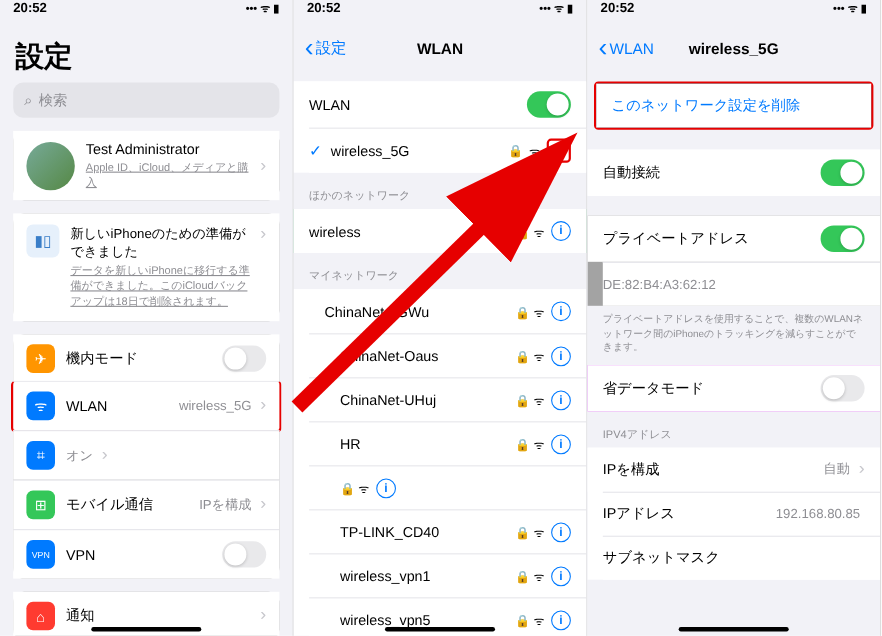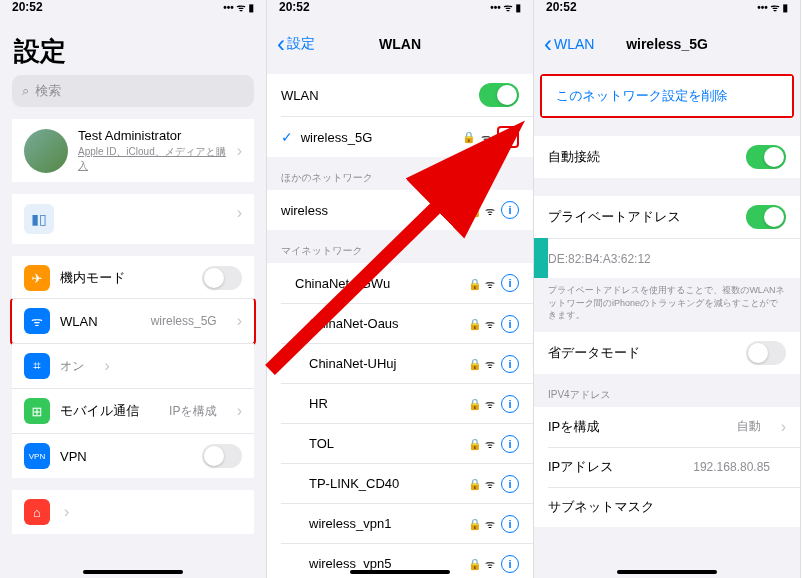--- a/index.html
+++ b/index.html
@@ -11,21 +11,21 @@
 .nav { height: 40px; display: flex; align-items: center; padding: 0 10px; position: relative; }
 .back { color: #007aff; font-size: 14px; display: flex; align-items: center; cursor: pointer; }
 .back::before { content: "‹"; font-size: 24px; margin-right: 2px; line-height: 0.5; }
 .nav-title { position: absolute; left: 50%; transform: translateX(-50%); font-weight: 600; font-size: 14px; }
 .big-title { font-size: 26px; font-weight: 700; padding: 10px 14px 6px; }
 .search { margin: 0 12px 12px; background: #e4e4e9; border-radius: 9px; padding: 7px 10px; font-size: 13px; color: #8e8e93; display: flex; align-items: center; gap: 6px; }
 .card { background: #a3a3a3; margin: 0 12px 12px; border-radius: 10px; }
 .row { display: flex; align-items: center; padding: 9px 12px; min-height: 40px; font-size: 13px; background: #fff; position: relative; }
 .row + .row { border-top: 0.5px solid #e5e5ea; }
 .row-label { flex: 1; }
-.row-value { color: #8e8e93; font-size: 12px; margin-right: 16px; }
+.row-value { color: #8e8e93; font-size: 12px; margin-right: 4px; }
 .chev { color: #c7c7cc; font-size: 16px; margin-left: 4px; }
 .icon-sq { width: 26px; height: 26px; border-radius: 6px; display: flex; align-items: center; justify-content: center; margin-right: 10px; flex-shrink: 0; color: #fff; font-size: 13px; }
 .avatar { width: 44px; height: 44px; border-radius: 50%; background: linear-gradient(135deg,#7a9,#584); margin-right: 10px; flex-shrink: 0; }
 .sub { font-size: 10px; color: #8e8e93; margin-top: 2px; text-decoration: underline; }
 .section-header { font-size: 10px; color: #8e8e93; padding: 14px 14px 5px; }
 .toggle { width: 40px; height: 24px; border-radius: 12px; position: relative; }
 .toggle.on { background: #34c759; }
 .toggle.off { background: #e9e9eb; }
 .toggle::after { content: ""; position: absolute; width: 20px; height: 20px; background: #fff; border-radius: 50%; top: 2px; box-shadow: 0 1px 3px rgba(0,0,0,0.2); }
 .toggle.on::after { right: 2px; }
@@ -62,20 +62,22 @@
         <div style="font-weight:500">Test Administrator</div>
         <div class="sub">Apple ID、iCloud、メディアと購入</div>
       </div>
       <span class="chev">›</span>
     </div>
   </div>
   <div class="card">
     <div class="row" style="align-items:flex-start;padding:10px 12px">
       <div class="promo-icon">▮▯</div>
       <div class="row-label">
+        <div style="font-size:12px">新しいiPhoneのための準備ができました</div>
+        <div class="sub" style="line-height:1.4">データを新しいiPhoneに移行する準備ができました。このiCloudバックアップは18日で削除されます。</div>
       </div>
       <span class="chev">›</span>
     </div>
   </div>
   <div class="card">
     <div class="row">
       <div class="icon-sq" style="background:#ff9500">✈</div>
       <span class="row-label">機内モード</span>
       <div class="toggle off"></div>
     </div>
@@ -98,20 +100,21 @@
     </div>
     <div class="row">
       <div class="icon-sq" style="background:#007aff;font-size:8px">VPN</div>
       <span class="row-label">VPN</span>
       <div class="toggle off"></div>
     </div>
   </div>
   <div class="card">
     <div class="row">
       <div class="icon-sq" style="background:#ff3b30">⌂</div>
+      <span class="row-label">通知</span>
       <span class="chev">›</span>
     </div>
 
   </div>
   <div class="home-ind"></div>
 </div>
 
 <div class="phone" style="background:#f2f2f7">
   <div class="status-bar">
     <span>20:52</span>
@@ -160,21 +163,20 @@
         <span class="row-label">ChinaNet-UHuj</span>
         <span class="wifi-icons">🔒 ᯤ</span>
         <span class="info-icon">i</span>
       </div>
       <div class="row indent-row">
         <span class="row-label">HR</span>
         <span class="wifi-icons">🔒 ᯤ</span>
         <span class="info-icon">i</span>
       </div>
       <div class="row indent-row">
-        <span class="row-label">TOL</span>
         <span class="wifi-icons">🔒 ᯤ</span>
         <span class="info-icon">i</span>
       </div>
       <div class="row indent-row">
         <span class="row-label">TP-LINK_CD40</span>
         <span class="wifi-icons">🔒 ᯤ</span>
         <span class="info-icon">i</span>
       </div>
       <div class="row indent-row">
         <span class="row-label">wireless_vpn1</span>
@@ -203,21 +205,21 @@
     <div class="row">
       <span style="color:#007aff">このネットワーク設定を削除</span>
     </div>
   </div>
   <div class="list-full" style="background:#fff;margin-top:18px">
     <div class="row">
       <span class="row-label">自動接続</span>
       <div class="toggle on"></div>
     </div>
   </div>
-  <div class="list-full" style="background:#14b8a6;margin-top:18px">
+  <div class="list-full" style="background:#a3a3a3;margin-top:18px">
     <div class="row">
       <span class="row-label">プライベートアドレス</span>
       <div class="toggle on"></div>
     </div>
     <div class="row">
       <span class="row-value">DE:82:B4:A3:62:12</span>
     </div>
   </div>
   <div class="desc">プライベートアドレスを使用することで、複数のWLANネットワーク間のiPhoneのトラッキングを減らすことができます。</div>
   <div class="list-full" style="background:#d946ef">

